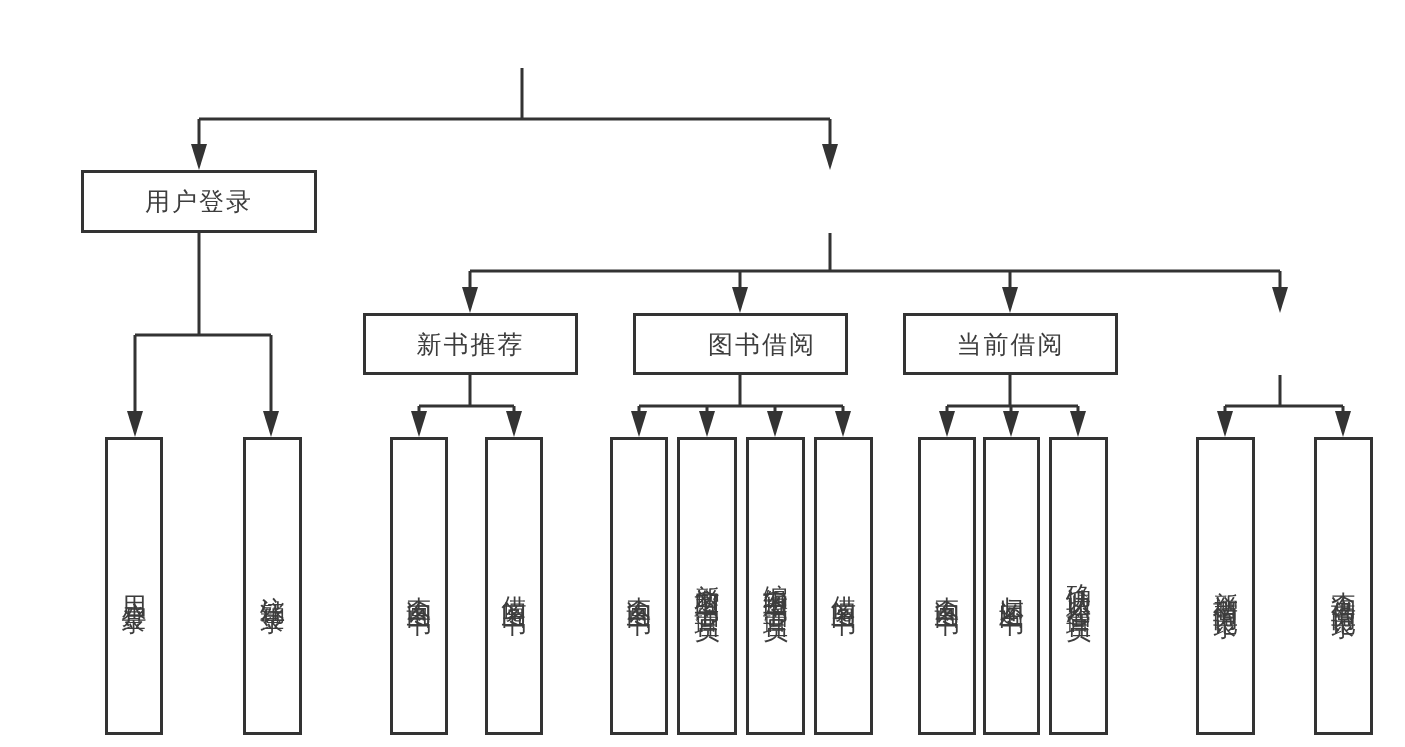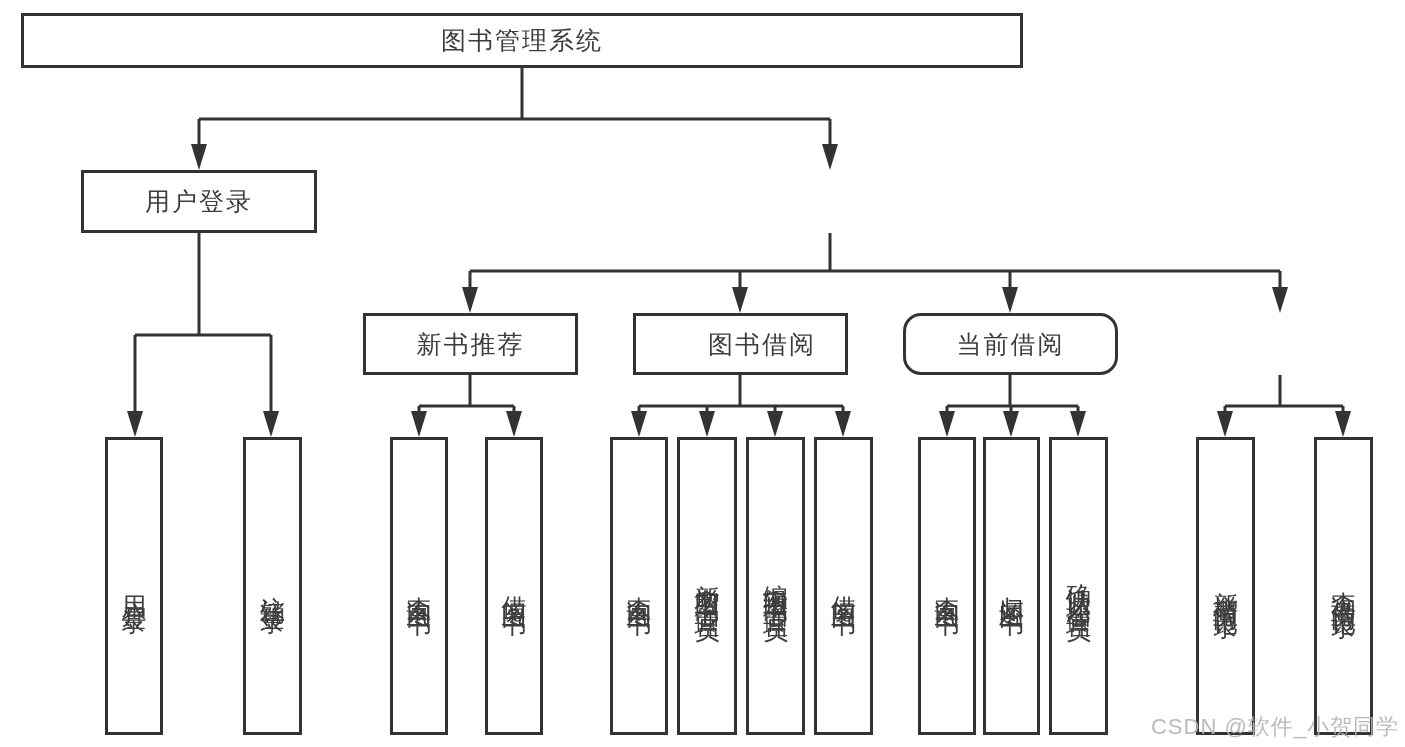--- a/index.html
+++ b/index.html
@@ -95,35 +95,32 @@
       <polygon points="767,411 783,411 775,437"></polygon>
       <polygon points="835,411 851,411 843,437"></polygon>
       <polygon points="939,411 955,411 947,437"></polygon>
       <polygon points="1003,411 1019,411 1011,437"></polygon>
       <polygon points="1070,411 1086,411 1078,437"></polygon>
       <polygon points="1217,411 1233,411 1225,437"></polygon>
       <polygon points="1335,411 1351,411 1343,437"></polygon>
     </g>
   </svg>
 
-  <div class="node h" style="left:21px; top:13px; width:1002px; height:55px;">
-    <span>图书管理系统</span>
-  </div>
 
   <div class="node h" style="left:81px; top:170px; width:236px; height:63px;">
     <span>用户登录</span>
   </div>
 
   <div class="node h" style="left:363px; top:313px; width:215px; height:62px;">
     <span>新书推荐</span>
   </div>
   <div class="node h" style="left:633px; top:313px; width:215px; height:62px;padding-left:43px;">
     <span>图书借阅</span>
   </div>
-  <div class="node h" style="left:903px; top:313px; width:215px; height:62px;border-radius:18px;">
+  <div class="node h" style="left:903px; top:313px; width:215px; height:62px;">
     <span>当前借阅</span>
   </div>
 
   <div class="node v" style="left:105px; top:437px; width:58px; height:298px;">
     <span>用户登录</span>
   </div>
   <div class="node v" style="left:243px; top:437px; width:59px; height:298px;">
     <span>注销登录</span>
   </div>
 
@@ -157,15 +154,14 @@
     <span>确认归还（管理员）</span>
   </div>
 
   <div class="node v" style="left:1196px; top:437px; width:59px; height:298px;">
     <span>新增借阅记录</span>
   </div>
   <div class="node v" style="left:1314px; top:437px; width:59px; height:298px;">
     <span>查询借阅记录</span>
   </div>
 
-  <div class="watermark">CSDN @软件_小贺同学</div>
 
 </div>
 
 </body></html>

